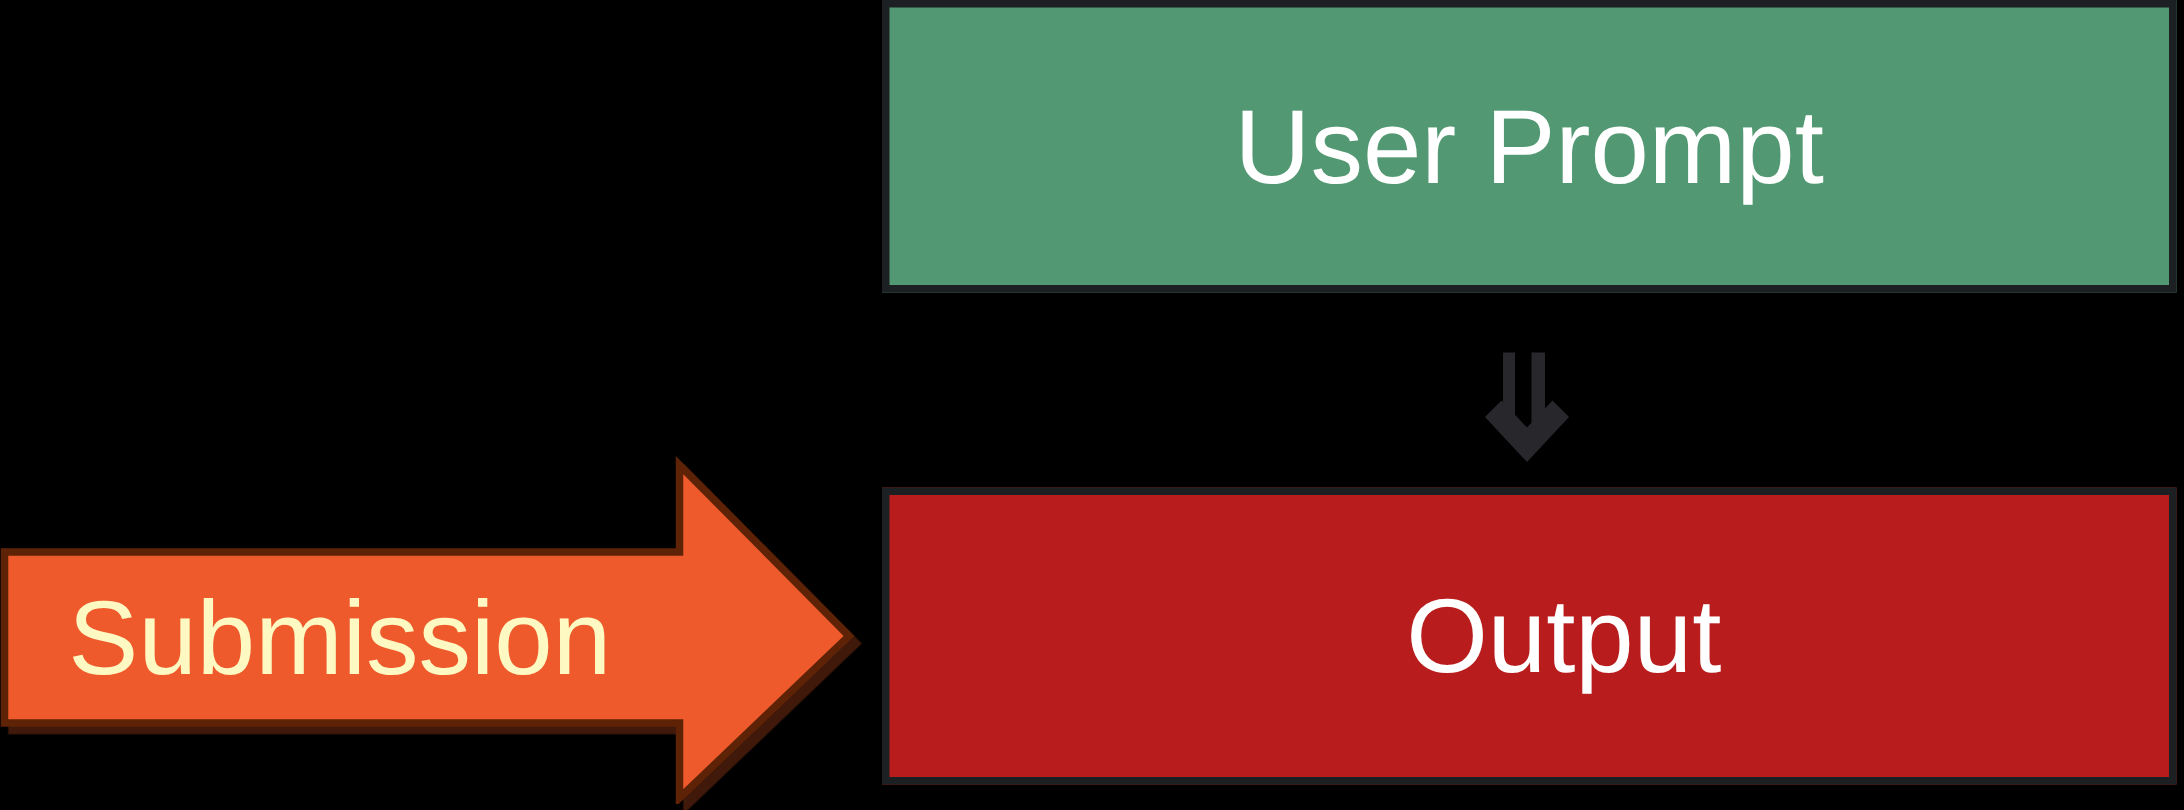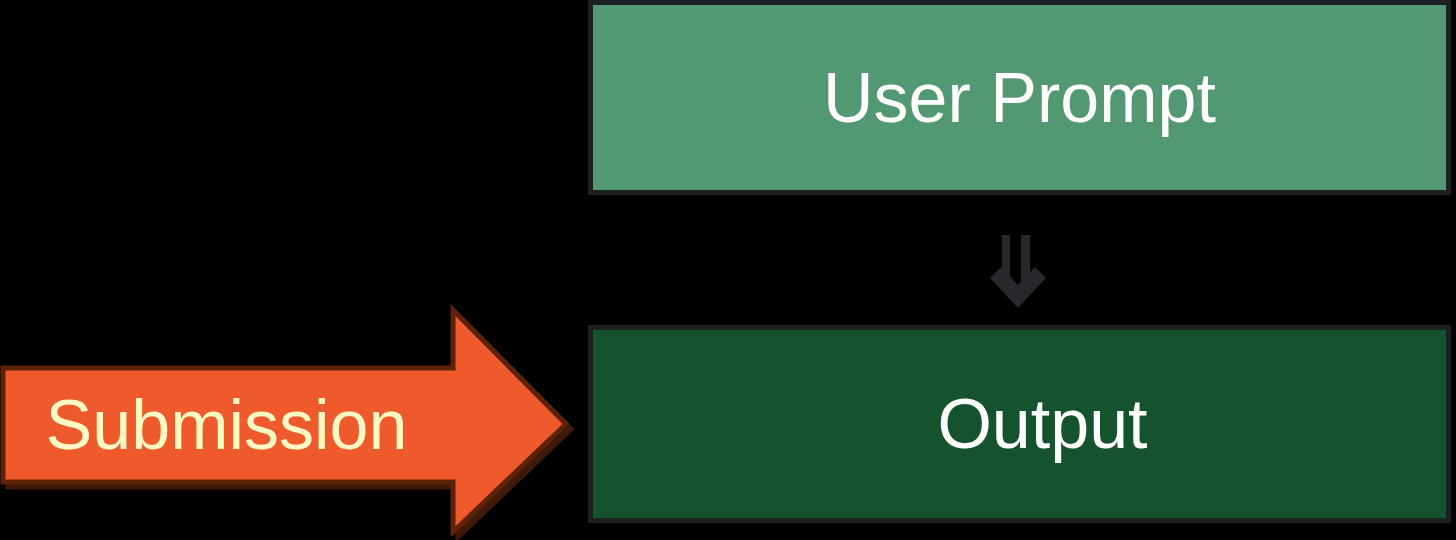--- a/index.html
+++ b/index.html
@@ -81,21 +81,21 @@
   </div>
 
   <svg class="down-arrow" viewBox="0 0 60 78" xmlns="http://www.w3.org/2000/svg">
     <g fill="#28282c">
       <rect x="14" y="3" width="8" height="52"></rect>
       <rect x="33" y="3" width="9" height="52"></rect>
       <path d="M 2 46 L 30 76 L 58 46 L 47 35 L 30 53 L 13 35 Z"></path>
     </g>
   </svg>
 
-  <div class="node node-output" style="background-color: #14532d; border-color: rgb(29, 32, 35); color: rgb(255, 255, 255); padding-left: 46px;">
+  <div class="node node-output" style="background-color: #b91c1c; border-color: rgb(29, 32, 35); color: rgb(255, 255, 255); padding-left: 46px;">
     <span class="node-label">Output</span>
   </div>
 
   <svg class="submission-arrow-svg" viewBox="0 0 580 232" xmlns="http://www.w3.org/2000/svg">
     <path d="M 3 64 L 453 64 L 453 6 L 566 120 L 453 228 L 453 178 L 3 178 Z" stroke-width="5" stroke-linejoin="miter" fill="#ee5a2c" stroke="#5e2307"></path>
   </svg>
   <div class="submission-label" style="color: #fef9c3;">Submission</div>
 
 </div>
 

